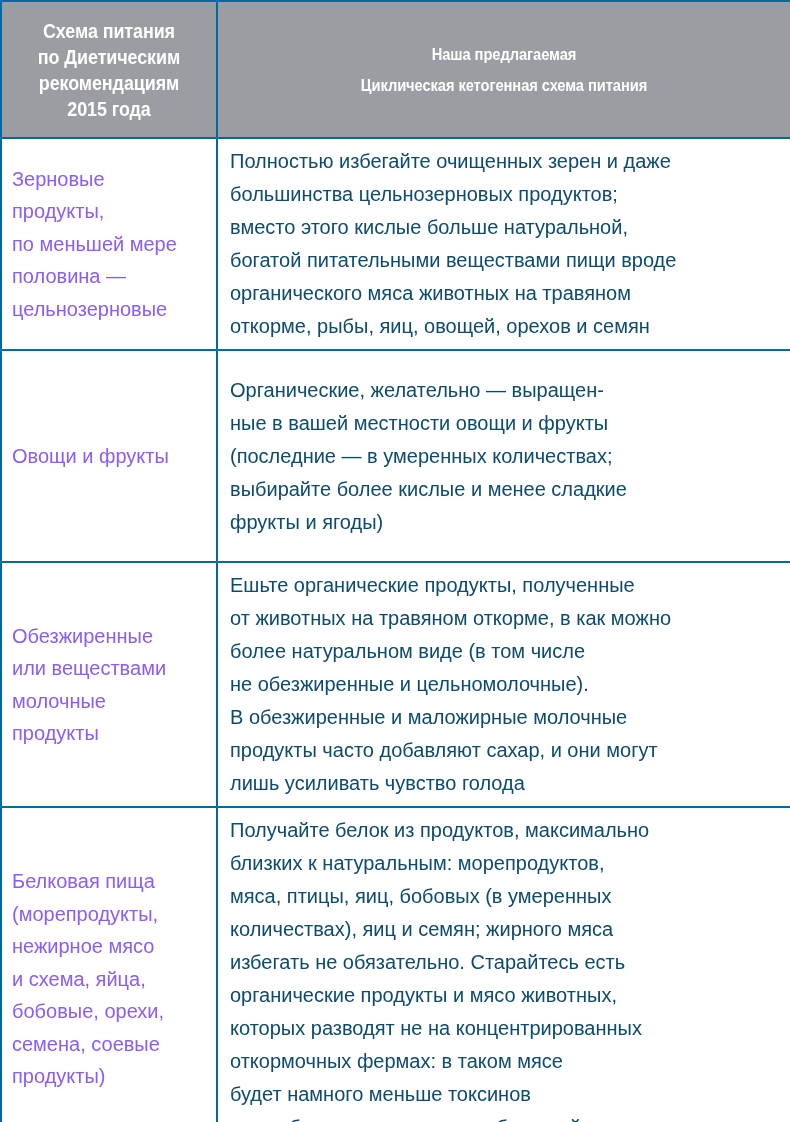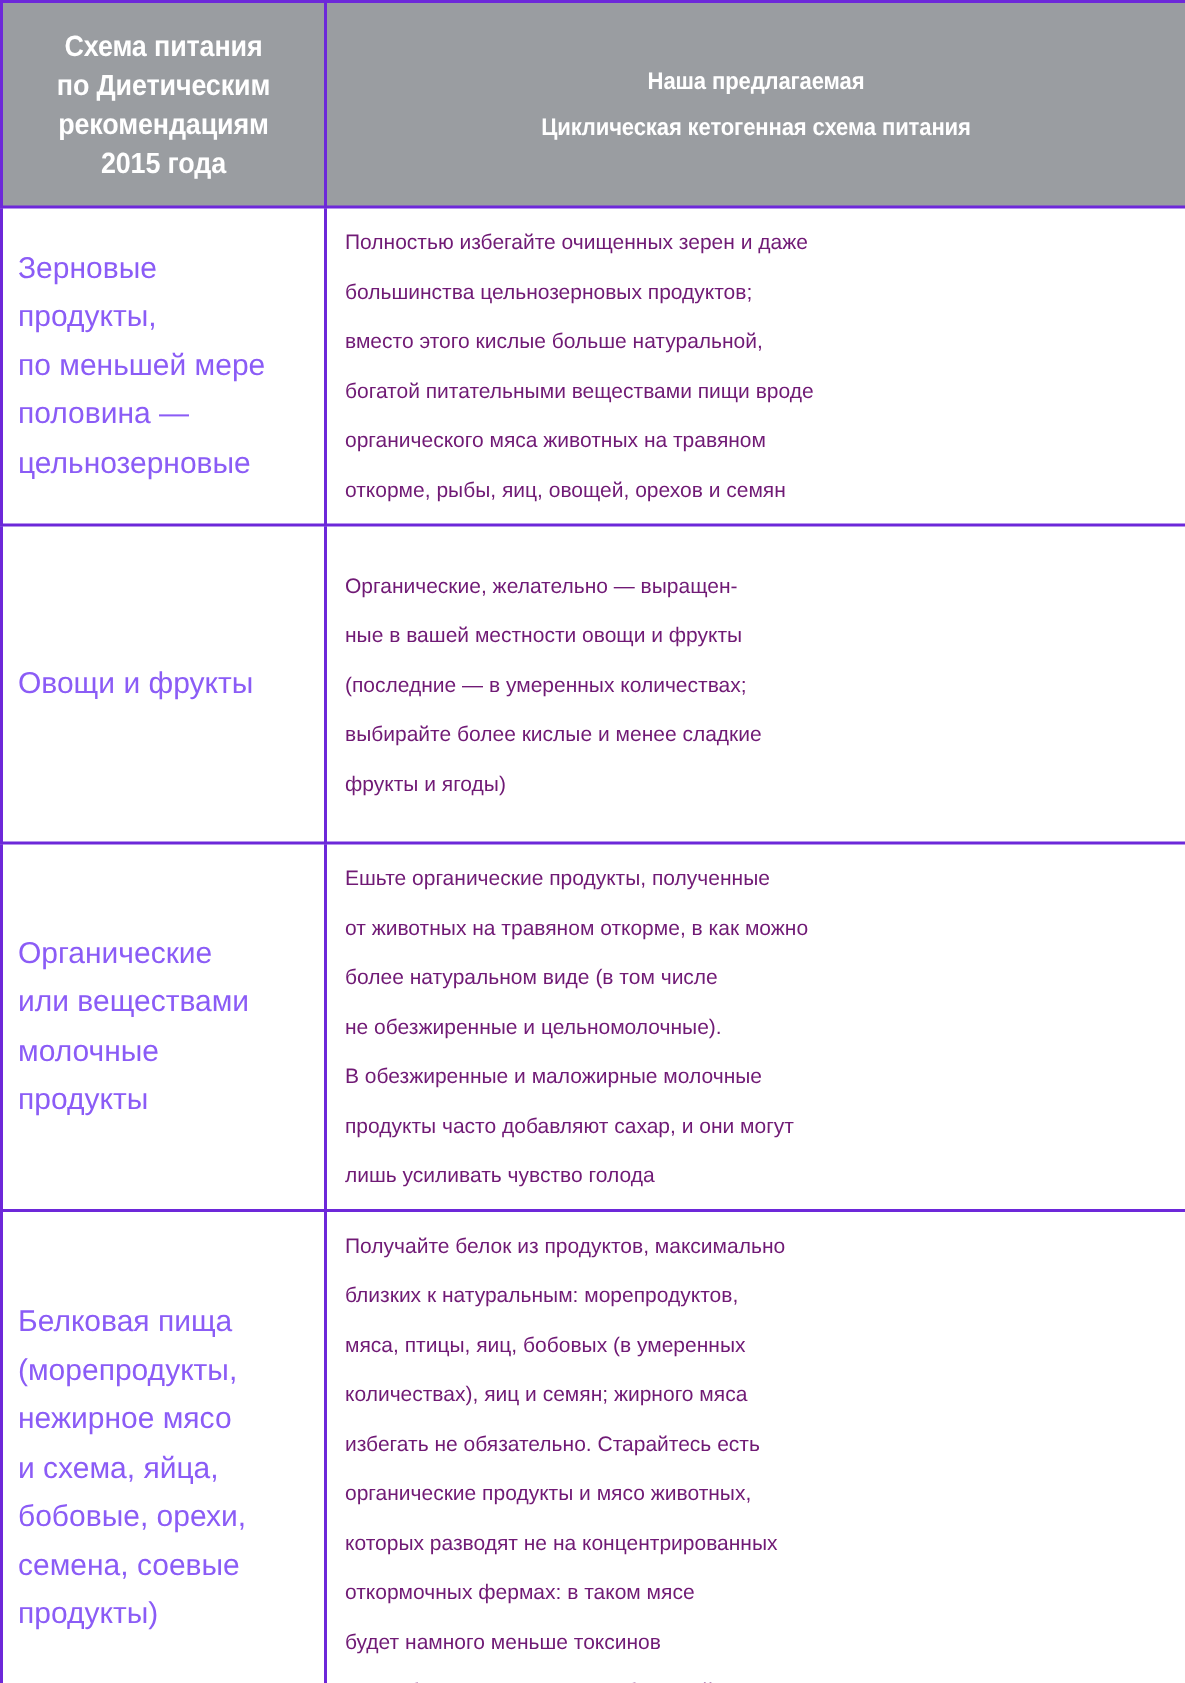--- a/index.html
+++ b/index.html
@@ -18,21 +18,21 @@
   .comparison-table {
     width: 790px;
     height: 1122px;
     box-sizing: border-box;
     border-collapse: collapse;
     table-layout: fixed;
   }
 
   .comparison-table td,
   .comparison-table th {
-    border: 2px solid #6d28d9;
+    border: 2px solid #0369a1;
     padding: 0;
     margin: 0;
     vertical-align: middle;
   }
 
   
   col.col-left  { width: 216px; }
   col.col-right { width: 574px; }
 
   
@@ -66,22 +66,22 @@
     box-sizing: border-box;
     color: #8b5cf6;
     font-size: 20px;
     line-height: 32.5px;
     text-align: left;
     vertical-align: middle;
   }
   td.cell-right {
     padding: 6px 8px 6px 12px;
     box-sizing: border-box;
-    color: #701a75;
-    font-size: 14px;
+    color: #0c4a6e;
+    font-size: 20px;
     line-height: 33px;
     text-align: left;
     vertical-align: middle;
   }
 
   .cell-left .ln,
   .cell-right .ln {
     display: block;
     white-space: nowrap;
   }
@@ -142,21 +142,21 @@
         <span class="ln">Органические, желательно — выращен-</span>
         <span class="ln">ные в вашей местности овощи и фрукты</span>
         <span class="ln">(последние — в умеренных количествах;</span>
         <span class="ln">выбирайте более кислые и менее сладкие</span>
         <span class="ln">фрукты и ягоды)</span>
       </td>
     </tr>
 
     <tr class="row-3">
       <td class="cell-left">
-        <span class="ln">Органические</span>
+        <span class="ln">Обезжиренные</span>
         <span class="ln">или веществами</span>
         <span class="ln">молочные</span>
         <span class="ln">продукты</span>
       </td>
       <td class="cell-right">
         <span class="ln">Ешьте органические продукты, полученные</span>
         <span class="ln">от животных на травяном откорме, в как можно</span>
         <span class="ln">более натуральном виде (в том числе</span>
         <span class="ln">не обезжиренные и цельномолочные).</span>
         <span class="ln">В обезжиренные и маложирные молочные</span>

